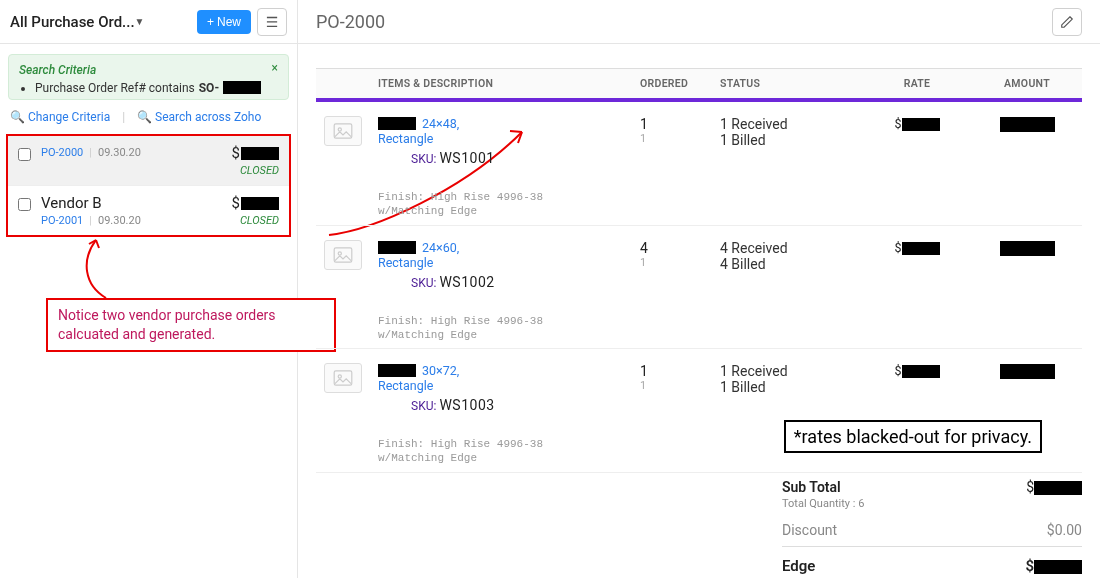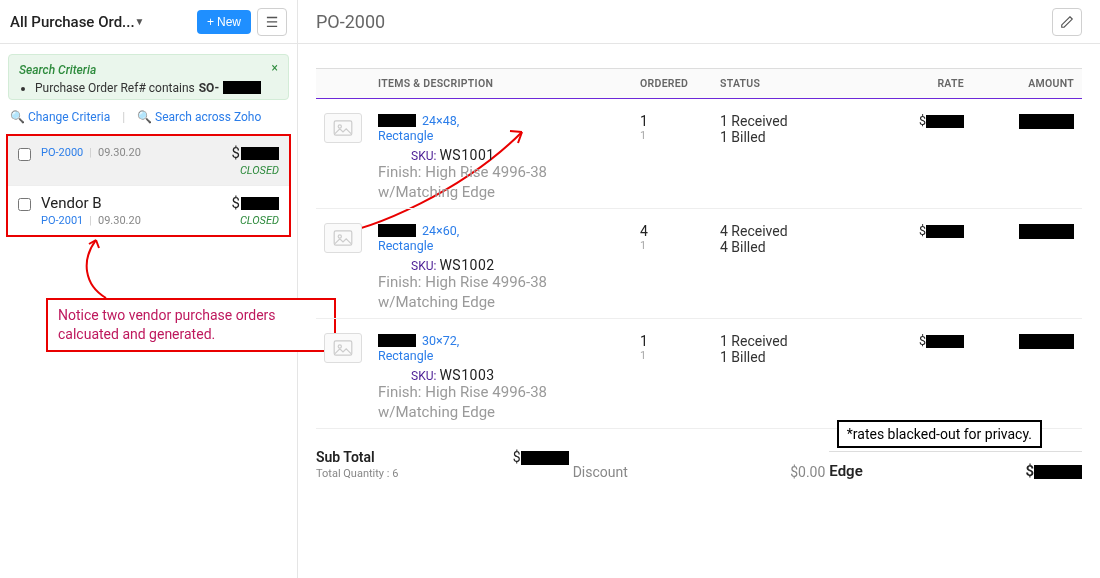--- a/index.html
+++ b/index.html
@@ -155,21 +155,21 @@
       font-size:14px;
       color:#be185d;
       background:#fff;
       max-width:290px;
       line-height:1.35;
     }
     .annotation-note {
       position:absolute;
       border:2px solid #000;
       padding:4px 8px;
-      font-size:14px;
+      font-size:18px;
       color:#000;
       background:#fff;
     }
 
     
     .right-panel {
       position:absolute;
       left:298px; top:0;
       right:0; bottom:0;
       overflow:hidden;
@@ -203,24 +203,24 @@
     }
     .items-table thead th {
       text-transform: uppercase;
       font-size:10.5px;
       letter-spacing:.3px;
       color:#666;
       font-weight:600;
       text-align:left;
       padding:8px 8px;
       border-top:1px solid #ddd;
-      border-bottom:1px solid #6d28d9;
+      border-bottom:4px solid #6d28d9;
       background:#fafafa;
     }
-    .items-table thead th.num, .items-table tbody td.num { text-align:right; }
+    .items-table thead th.num, .items-table tbody td.num { text-align:center; }
     .items-table thead th.center { text-align:left;margin-top:44px; }
     .items-table tbody tr.item-row td {
       padding: 14px 8px 6px;
       vertical-align: top;
       border-bottom:1px solid #eee;
     }
     .items-table tbody tr.item-row td:first-child { width:54px; }
 
     .thumb {
       width:38px; height:30px;
@@ -229,40 +229,41 @@
       background:#fafafa;
       display:flex; align-items:center; justify-content:center;
       color:#ccc;
     }
     .item-name-line { display:flex; align-items:center; gap:6px; flex-wrap:wrap; }
     .item-link { color:#2b7de9; cursor:pointer; }
     .sku-line { margin-top:4px; }
     .sku-label { color:#4c1d95; font-size:12px;margin-left:33px; }
     .sku-val { font-size:14px; letter-spacing:.5px; }
     .finish-line {
-      margin-top:0;
-      font-size:15px;
+      margin-top:24px;
+      font-size:11px;
       color:#9a9a9a;
       line-height:1.3;
       max-width:180px;
+      font-family:Liberation Mono, monospace;
     }
     .ordered-main { font-size:14px; }
     .ordered-sub { font-size:11px; color:#aaa; }
     .status-line { font-size:14px; color:#333; }
 
     .redacted-sm { display:inline-block; width:38px; height:13px; background:#000; vertical-align:middle; }
     .redacted-md { display:inline-block; width:48px; height:14px; background:#000; vertical-align:middle; }
     .redacted-lg { display:inline-block; width:55px; height:15px; background:#000; vertical-align:middle; }
 
     
     .totals {
-      margin: 16px 18px 0;
+      margin: 2px 18px 0;
       width: calc(100% - 36px);
       display:flex;
-      flex-direction:row;
+      flex-direction:column;
       align-items:flex-end;
       gap:4px;
       font-size:14px;
     }
     .totals .row {
       display:flex;
       justify-content:space-between;
       width:300px;
       padding:4px 0;
     }

